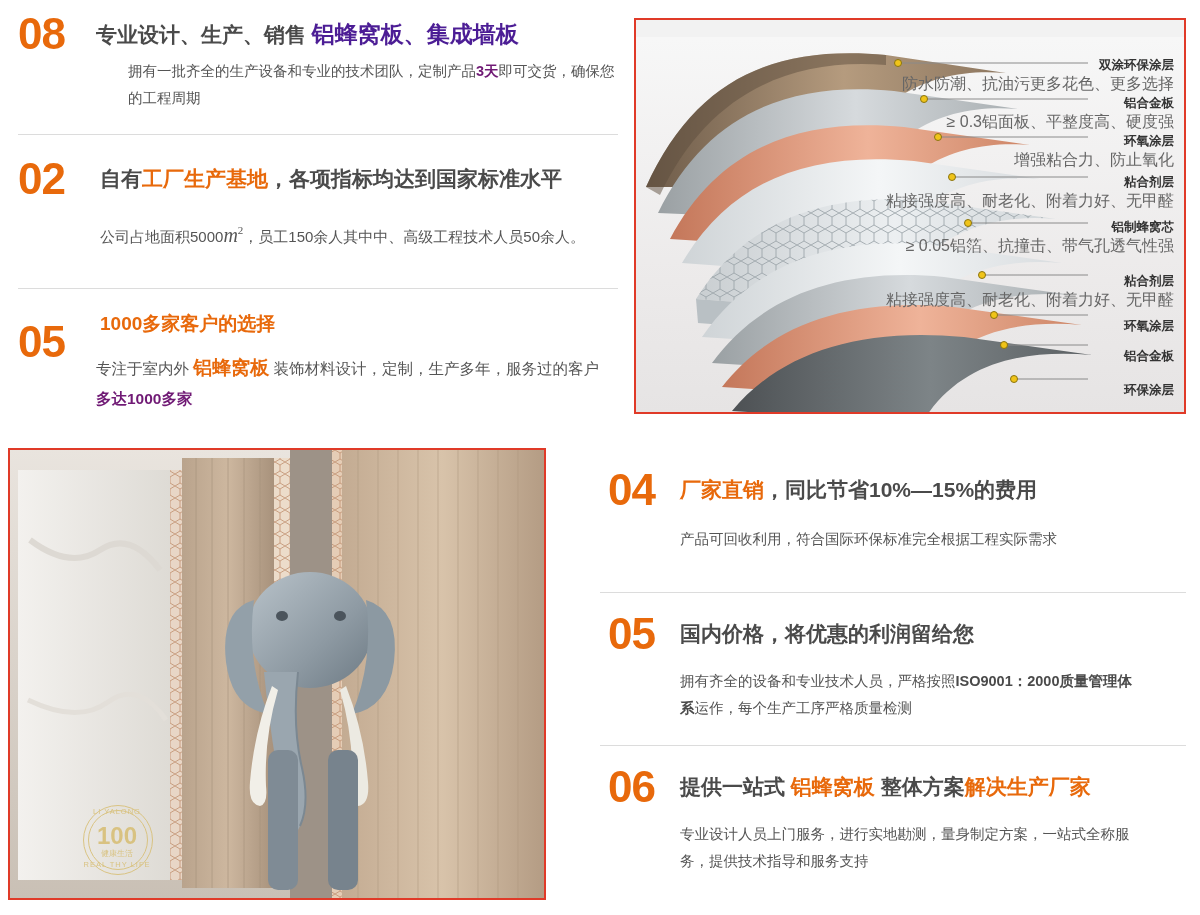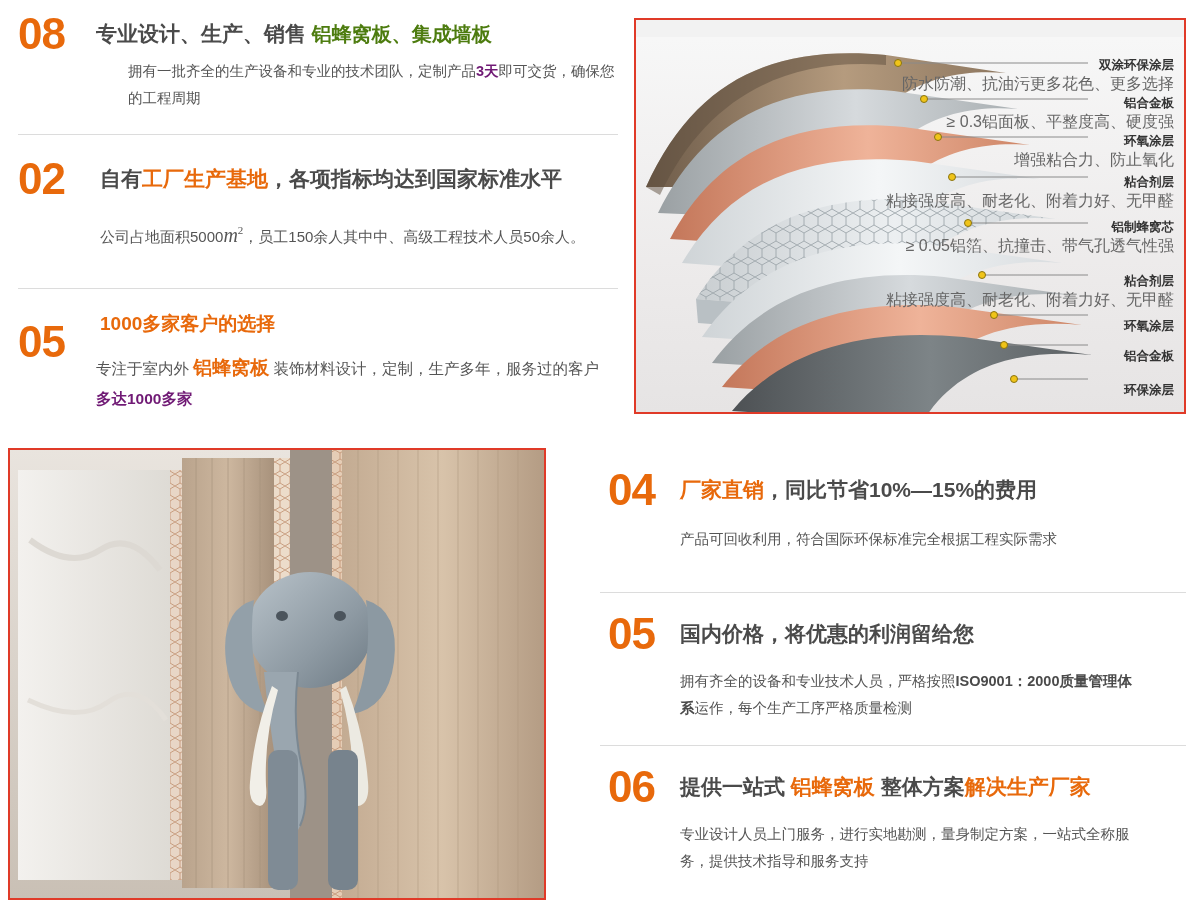--- a/index.html
+++ b/index.html
@@ -38,22 +38,22 @@
     font-size: 21px;
     font-weight: bold;
     color: #4a4a4a;
     line-height: 1.3;
     white-space: nowrap;
   }
   .heading .hl {
     color: #e8690b;
   }
   .heading .hl-big {
-    color: #4d7c0f;
-    font-size: 20px;
+    color: #4c1d95;
+    font-size: 23px;
   }
   .body {
     font-size: 14.5px;
     color: #555;
     line-height: 1.85;
     font-weight: normal;
   }
   .body .hl {
     color: #701a75;
     font-weight: bold;
@@ -475,20 +475,28 @@
           <path d="M336 236 q18 46 22 96 q2 22 -10 24 q-8 -2 -6 -20 q2 -48 -12 -96 Z" fill="#eceae2"></path>
 
           <ellipse cx="272" cy="166" rx="6" ry="5" fill="#4b545c"></ellipse>
           <ellipse cx="330" cy="166" rx="6" ry="5" fill="#4b545c"></ellipse>
 
           <rect x="258" y="300" width="30" height="140" rx="10" fill="#7f8b95"></rect>
           <rect x="318" y="300" width="30" height="140" rx="10" fill="#77838d"></rect>
         </g>
       </svg>
 
+      <div class="seal">
+        <div class="ring"></div>
+        <div class="ring2"></div>
+        <div class="top-txt">LI YALONG</div>
+        <div class="hundred">100</div>
+        <div class="mid-txt">健康生活</div>
+        <div class="bot-txt">REAL THY LIFE</div>
+      </div>
     </div>
   </div>
 
   <div class="item" id="b04">
     <div class="num">04</div>
     <div class="heading">
       <span class="hl">厂家直销</span>，同比节省10%—15%的费用
     </div>
     <div class="body">产品可回收利用，符合国际环保标准完全根据工程实际需求</div>
   </div>

